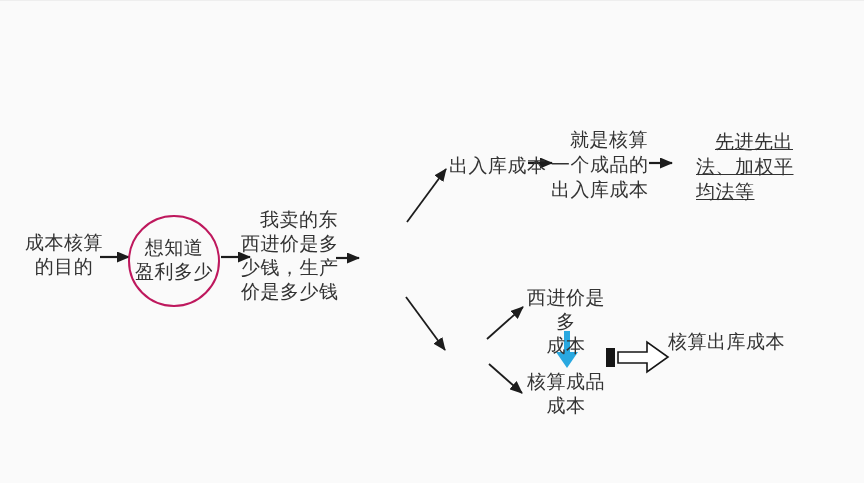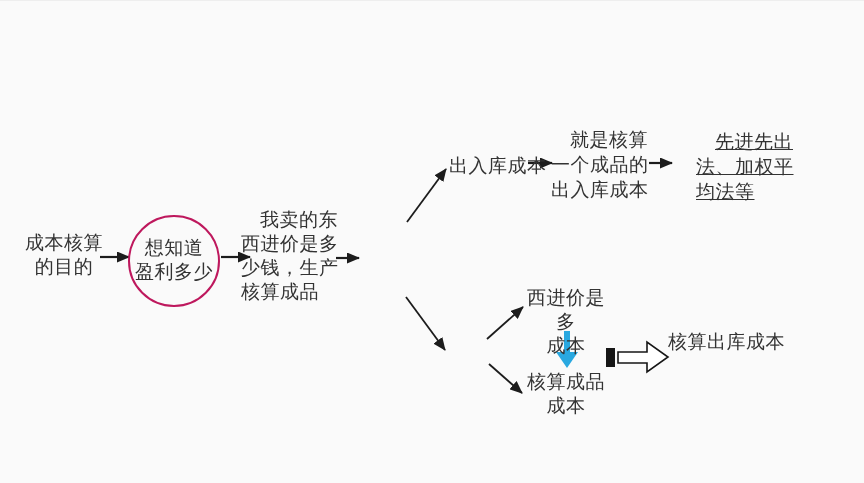--- a/index.html
+++ b/index.html
@@ -99,21 +99,21 @@
 的目的</div>
 
   <div class="circle-node">
     <div class="circle-text">想知道
 盈利多少</div>
   </div>
 
   <div class="node indent n-sellprice">我卖的东
 西进价是多
 少钱，生产
-核算成品</div>
+价是多少钱</div>
 
 
   <div class="node single n-commercial">出入库成本</div>
 
   <div class="node indent lh25 n-finished">就是核算
 一个成品的
 出入库成本</div>
 
   <div class="node indent lh25 n-fifo">先进先出
 法、加权平

